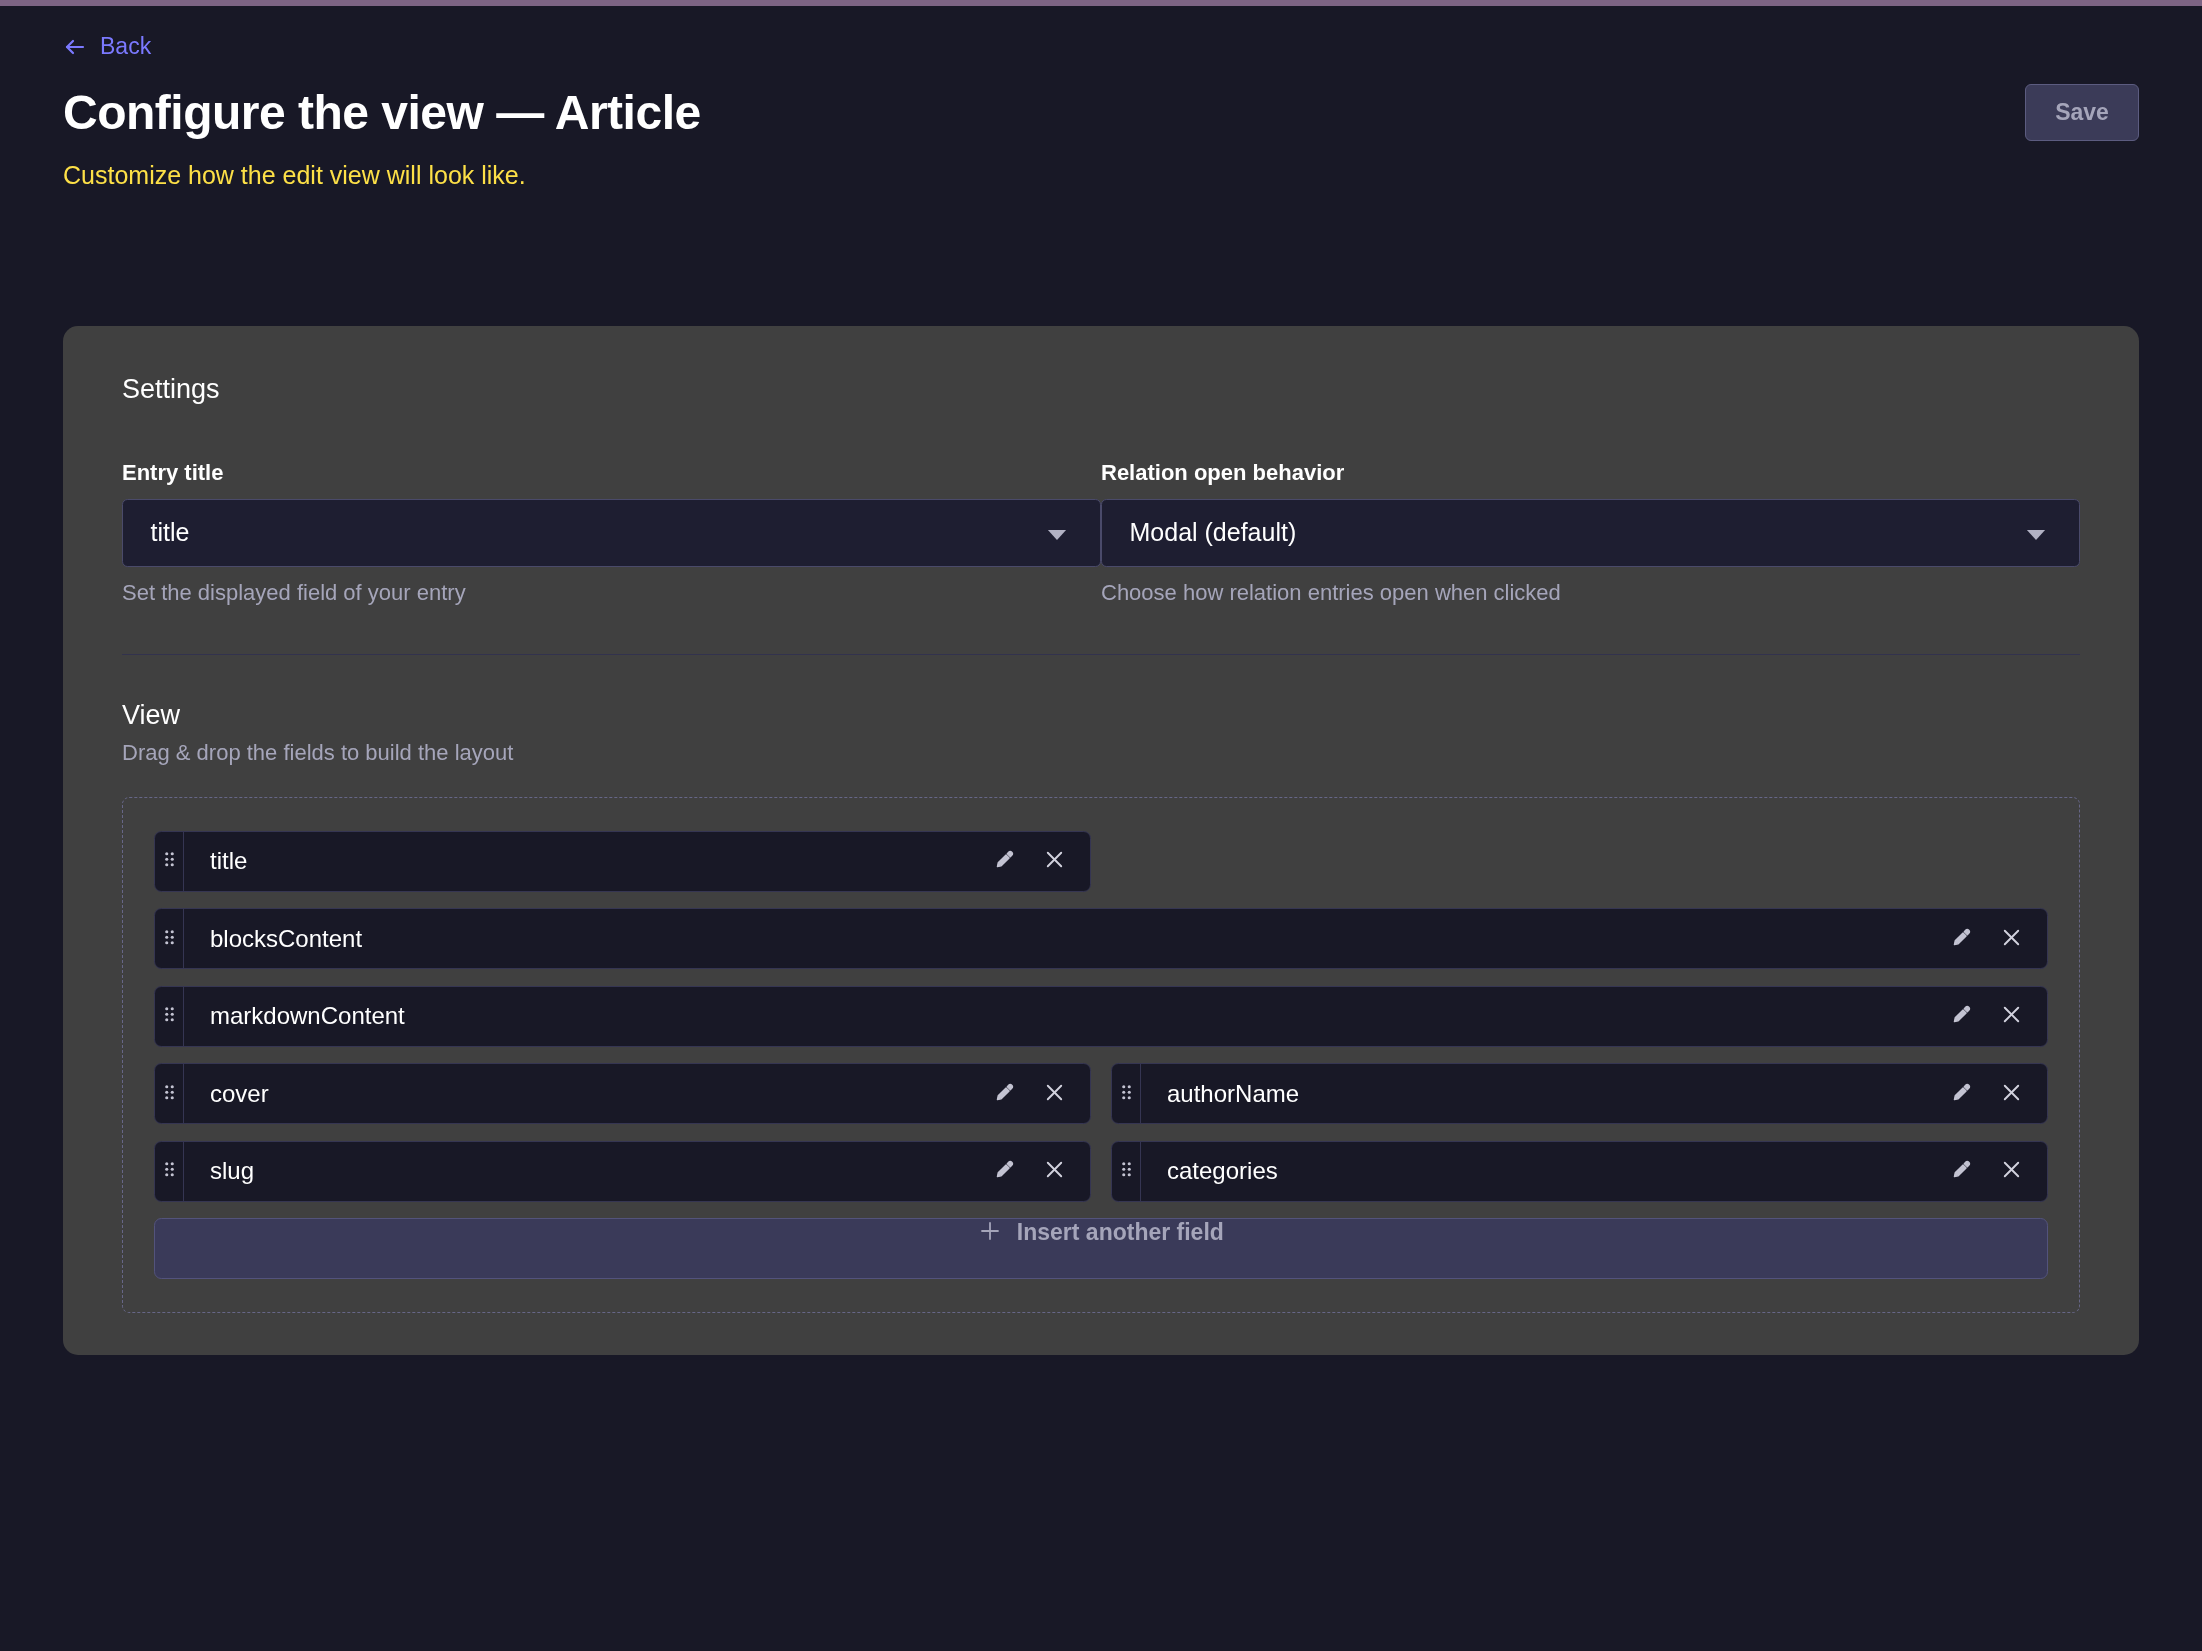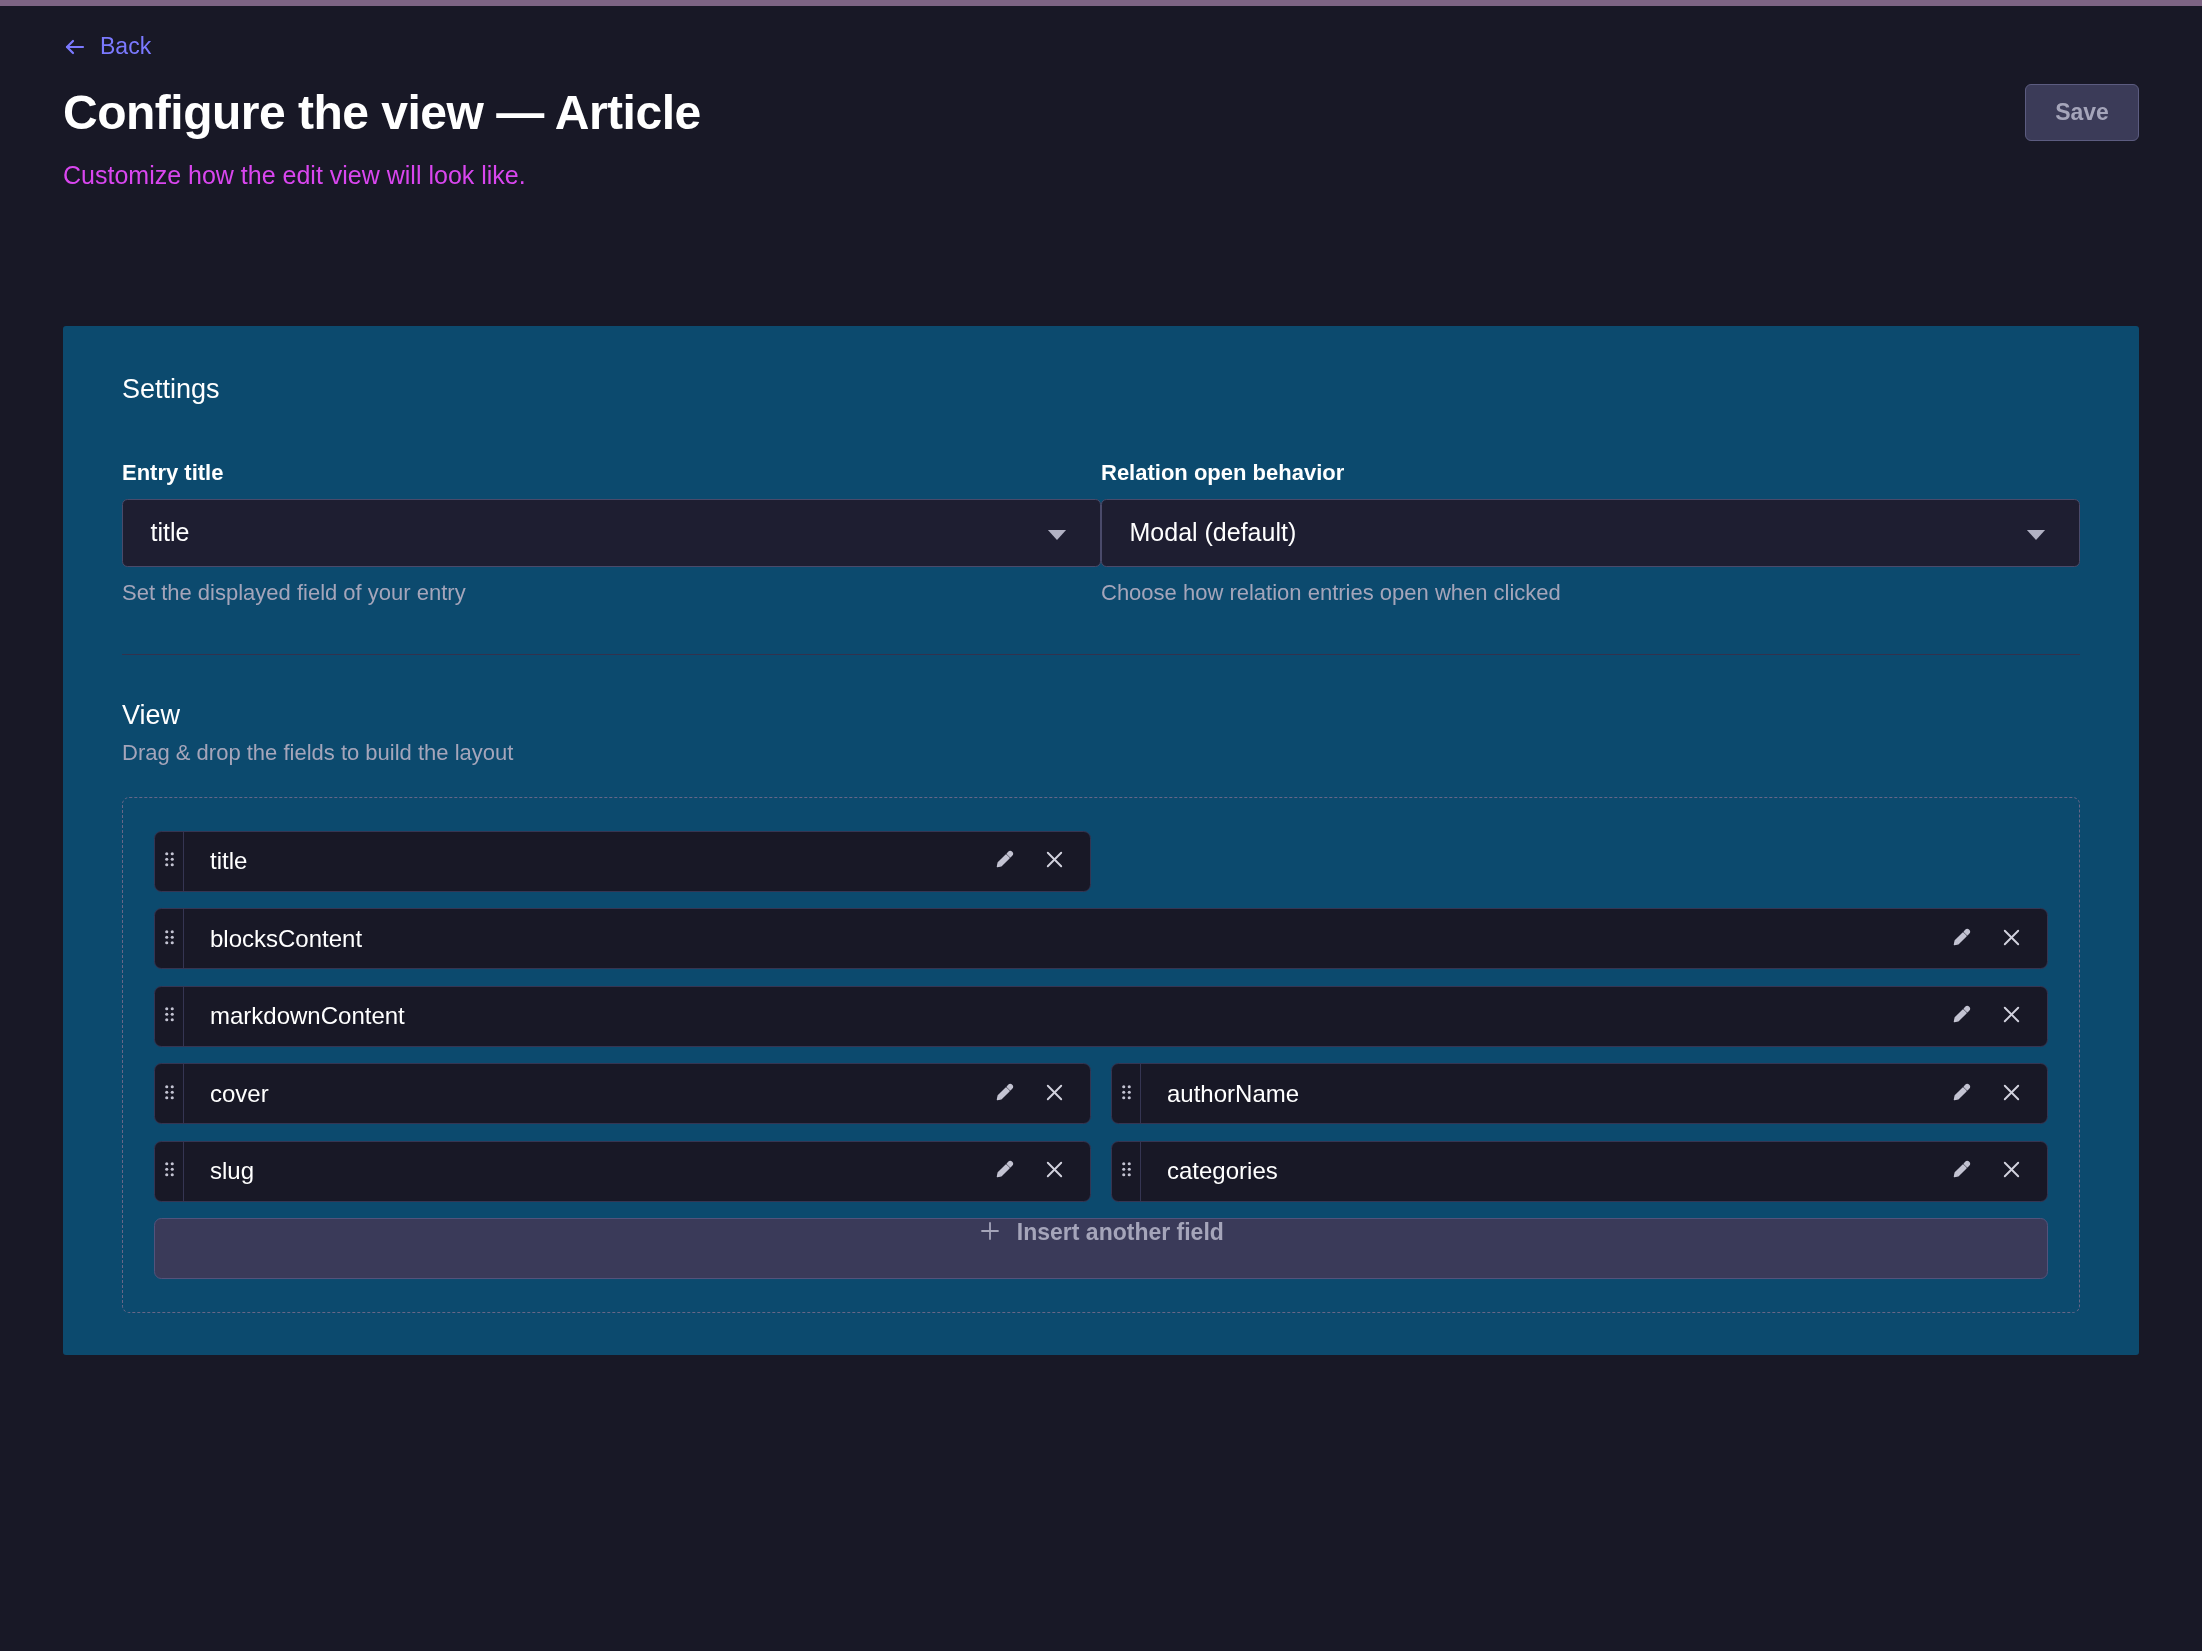--- a/index.html
+++ b/index.html
@@ -23,25 +23,25 @@
   .header-row {
     margin-top:22px; display:flex; align-items:center; justify-content:space-between;
   }
   .page-title { font-size:48px; font-weight:700; letter-spacing:-0.5px; }
   .save-btn {
     height:57px; padding:0 27.5px; min-width:114px;
     background:#3b3b58; border:0.9px solid #5c5c80; border-radius:6px;
     color:#a5a5ba; font-size:23px; font-weight:600;
     font-family:inherit; cursor:pointer;
   }
-  .subtitle { margin-top:20px; font-size:25px; color:#d946ef; }
+  .subtitle { margin-top:20px; font-size:25px; color:#fde047; }
 
   
   .card {
-    margin-top:136px; background:#0c4a6e; border-radius:3px;
+    margin-top:136px; background:#404040; border-radius:15px;
     padding:48px 59px 42px;
   }
   .section-heading { font-size:27px; font-weight:500; color:#ffffff; }
 
   .form-grid {
     margin-top:55px; display:grid; grid-template-columns:1fr 1fr; 
   }
   .field-label { font-size:22px; font-weight:600; margin-bottom:13px; }
   .select-box {
     height:68px; background:#1e1e31;

